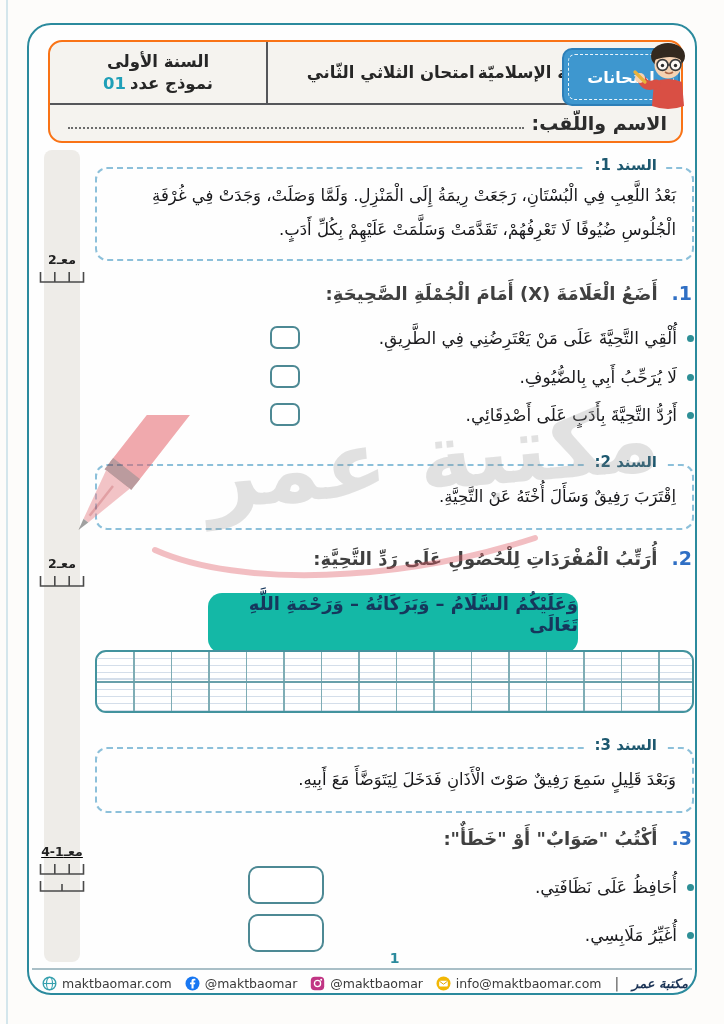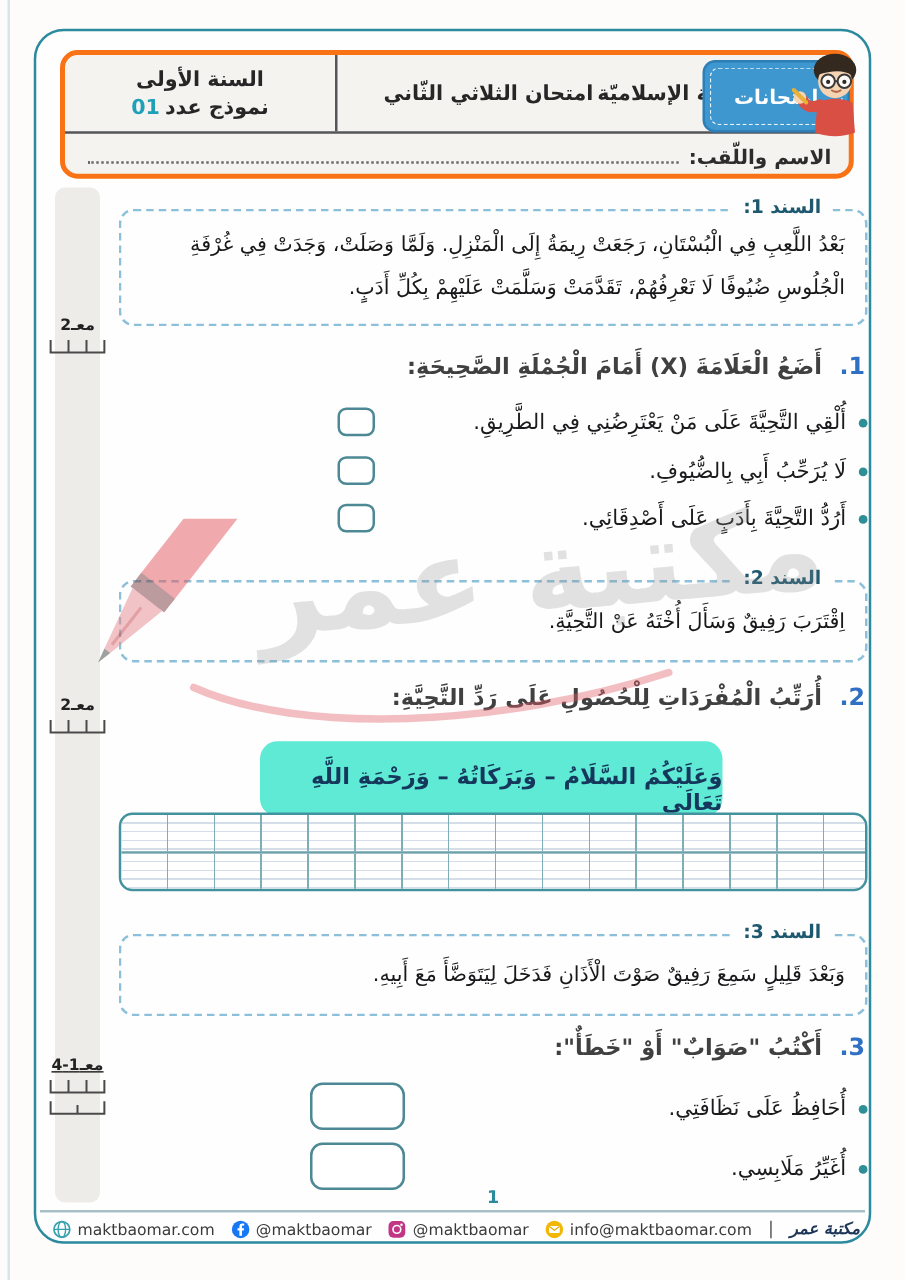--- a/index.html
+++ b/index.html
@@ -4,30 +4,30 @@
 <style>
   * { margin:0; padding:0; box-sizing:border-box; }
   body { font-family:"DejaVu Sans", sans-serif; background:#ffffff; }
   .page { position:relative; width:724px; height:1024px; background:#fdfcfa; overflow:hidden; }
   .scan-edge { position:absolute; left:6px; top:0; width:2px; height:1024px; background:#c9e0e8; opacity:.8; }
   .frame { position:absolute; left:27px; top:23px; width:670px; height:972px;
            border:2.5px solid #2b8a9d; border-radius:24px; background:#fefefe; }
 
   
   .header-box { position:absolute; left:48px; top:40px; width:635px; height:103px;
-                border:4px solid #f97316; border-radius:14px; background:#f5f3ef; z-index:3; }
+                border:2px solid #f97316; border-radius:14px; background:#f5f3ef; z-index:3; }
   .header-row1 { display:flex; height:63px; border-bottom:2px solid #55565a; direction:ltr; }
   .hcell-left { width:218px; border-right:2px solid #55565a; display:flex; flex-direction:column;
                 align-items:center; justify-content:center; gap:3px; }
   .hcell-mid { flex:1; display:flex; align-items:center; justify-content:center; gap:3px; }
   .htxt { font-size:16.5px; font-weight:bold; color:#262626; direction:rtl; }
   .model-line { direction:rtl; font-size:16.5px; font-weight:bold; color:#262626; }
   .model-num { color:#1f9fb8; padding-right:4px; }
   .header-row2 { height:36px; display:flex; direction:rtl; align-items:center; padding:0 14px 0 16px; }
-  .name-label { font-size:16px; font-weight:bold; color:#2c2c2c; white-space:nowrap; }
+  .name-label { font-size:19px; font-weight:bold; color:#2c2c2c; white-space:nowrap; }
   .name-dots { flex:1; border-bottom:2px dotted #6b6b6b; height:1px; margin:10px 8px 0 2px; }
 
   .badge { position:absolute; left:562px; top:48px; width:118px; height:58px;
            background:#3e97cf; border:2px solid #2d7fb8; border-radius:10px; z-index:4;
            display:flex; align-items:center; justify-content:center; }
   .badge-inner { position:absolute; inset:4px; border:1.6px dashed rgba(255,255,255,.9); border-radius:7px; }
   .badge-text { color:#ffffff; font-weight:bold; font-size:16px; direction:rtl; position:relative; }
   .mascot { position:absolute; left:622px; top:38px; z-index:5; }
 
   
@@ -49,21 +49,21 @@
   .item-row { position:absolute; left:95px; width:599px; direction:rtl; display:flex;
               align-items:center; gap:10px; z-index:3; }
   .bullet { width:7px; height:7px; border-radius:50%; background:#2e8f96; flex:0 0 auto; }
   .item-text { color:#1b1b1e; font-size:17px; }
   .checkbox { position:absolute; left:175px; top:6px; width:30px; height:23px;
               border:2.3px solid #4d8994; border-radius:7px; background:#fff; }
   .answer-box { position:absolute; left:153px; top:0; width:76px; height:38px;
                 border:2.3px solid #4d8994; border-radius:10px; background:#fff; }
 
   .pill { position:absolute; left:208px; top:593px; width:370px; height:60px;
-          background:#5eead4; border-radius:14px; display:flex; align-items:flex-end;
+          background:#14b8a6; border-radius:14px; display:flex; align-items:flex-start;
           justify-content:center; z-index:3; }
   .pill-text { direction:rtl; color:#16375c; font-weight:bold; font-size:18px; }
 
   .writing-grid { position:absolute; left:95px; top:650px; width:599px; height:63px;
                   border:2px solid #43939e; border-radius:11px; overflow:hidden;
                   background:#fff; z-index:3; }
   .grid-half { height:29px;
     background-image:
       repeating-linear-gradient(to right, transparent 0, transparent 36.3px, #7fadb5 36.3px, #7fadb5 37.5px),
       repeating-linear-gradient(to bottom, transparent 0, transparent 5.8px, #d4deea 5.8px, #d4deea 6.9px); }

